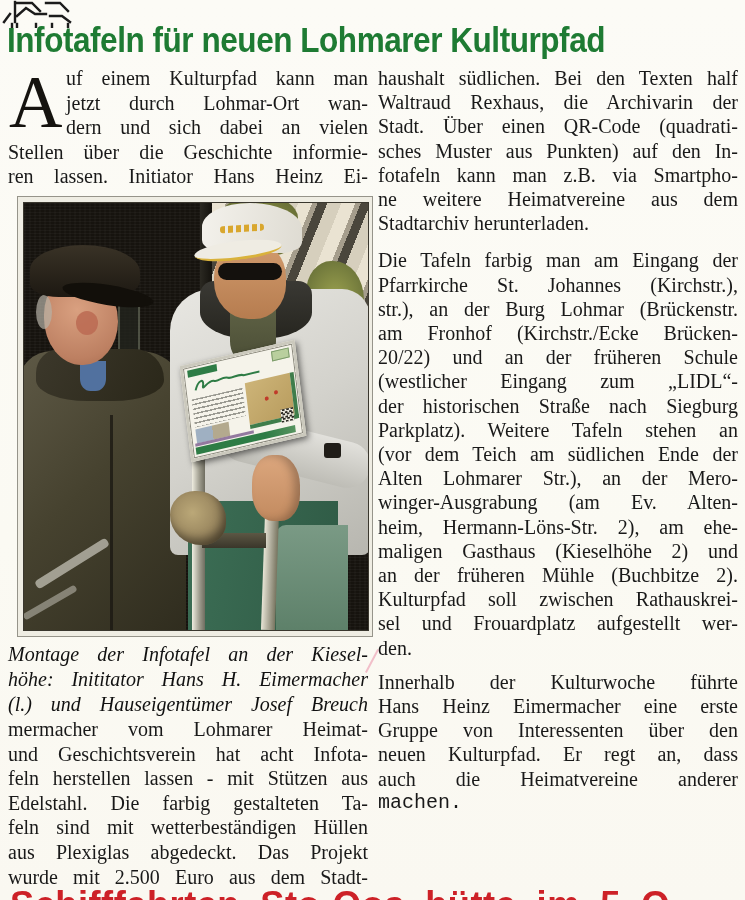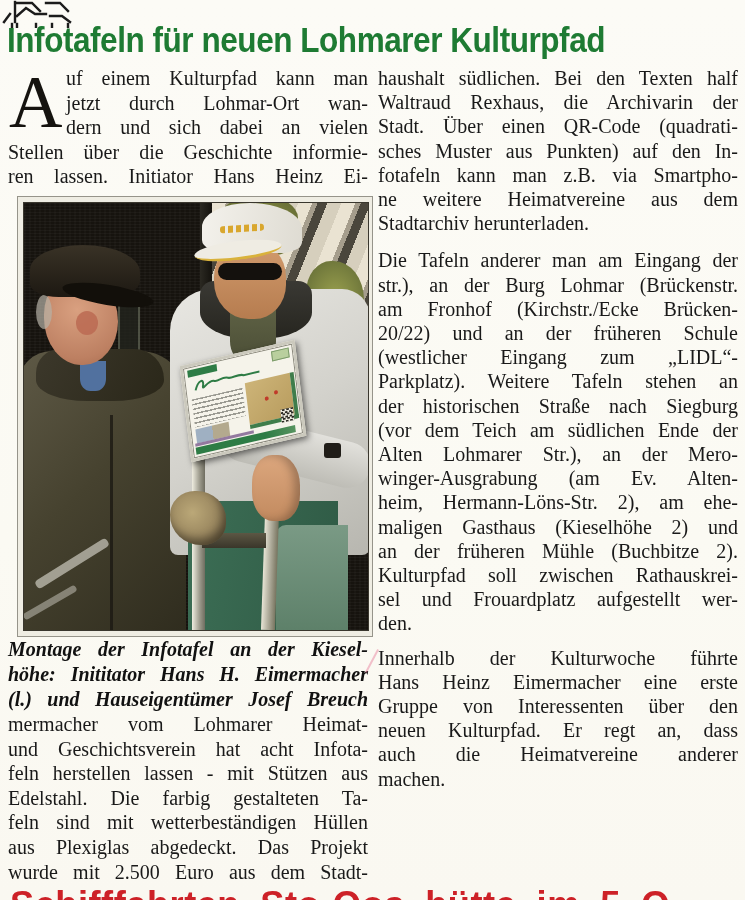--- a/index.html
+++ b/index.html
@@ -15,23 +15,23 @@
   .col{position:absolute;top:66px;font-size:20px;line-height:24.6px;}
   .col-left{left:8px;width:360px;}
   .col-right{left:378px;width:360px;line-height:24.2px;}
   .tl{text-align:justify;text-align-last:justify;}
   .tl-end{text-align-last:left;}
   .p1{position:relative;}
   .dropcap{position:absolute;left:1px;top:2px;font-size:74px;line-height:68px;font-weight:400;color:#15130f;}
   .p1 .lines .tl:nth-child(-n+3){margin-left:58px;}
   .p-gap{margin-top:13px;}
   .p-gap2{margin-top:10px;}
-  .byline-row{display:flex;justify-content:space-between;align-items:baseline;}
+  .byline-row{display:flex;justify-content:space-between;align-items:baseline;font-family:Liberation Mono, monospace;}
   .byline{font-weight:700;font-style:italic;}
-  .caption{font-weight:700;font-style:italic;line-height:25px;color:#111;}
+  .caption{margin-top:5px;font-weight:400;font-style:italic;line-height:25px;color:#111;}
   
   .photo-frame{margin:7px 0 0 9px;width:344px;padding:5px;background:#efede3;border:1px solid #96948a;}
   .photo{position:relative;width:344px;height:427px;background:#16130e;border:1px solid #3a372e;overflow:hidden;}
   .photo div, .photo svg{position:absolute;}
   .ph-noise{inset:0;background:repeating-linear-gradient(0deg,rgba(255,255,255,.03) 0 1px,transparent 1px 3px),
             repeating-linear-gradient(90deg,rgba(255,255,255,.02) 0 2px,transparent 2px 5px);}
   .fachwerk{left:188px;top:0;width:156px;height:158px;
             background:repeating-linear-gradient(112deg,#eae3d2 0 13px,#a59d8c 13px 18px,#4a463c 18px 27px,#d6cfbd 27px 40px);}
   .fachwerk2{left:300px;top:150px;width:44px;height:112px;opacity:.9;
             background:repeating-linear-gradient(75deg,#ded7c5 0 10px,#6e685c 10px 16px,#3f3b32 16px 24px);}
@@ -228,27 +228,28 @@
     <div class="lines">
         <div class="tl">haushalt südlichen. Bei den Texten half</div>
         <div class="tl">Waltraud Rexhaus, die Archivarin der</div>
         <div class="tl">Stadt. Über einen QR-Code (quadrati-</div>
         <div class="tl">sches Muster aus Punkten) auf den In-</div>
         <div class="tl">fotafeln kann man z.B. via Smartpho-</div>
         <div class="tl">ne weitere Heimatvereine aus dem</div>
         <div class="tl tl-end">Stadtarchiv herunterladen.</div>
       </div>
     <div class="lines p-gap">
-        <div class="tl">Die Tafeln anderer man am Eingang der</div>
+        <div class="tl">Die Tafeln farbig man am Eingang der</div>
+        <div class="tl">Pfarrkirche St. Johannes (Kirchstr.),</div>
         <div class="tl">str.), an der Burg Lohmar (Brückenstr.</div>
         <div class="tl">am Fronhof (Kirchstr./Ecke Brücken-</div>
         <div class="tl">20/22) und an der früheren Schule</div>
         <div class="tl">(westlicher Eingang zum „LIDL“-</div>
+        <div class="tl">der historischen Straße nach Siegburg</div>
         <div class="tl">Parkplatz). Weitere Tafeln stehen an</div>
-        <div class="tl">der historischen Straße nach Siegburg</div>
         <div class="tl">(vor dem Teich am südlichen Ende der</div>
         <div class="tl">Alten Lohmarer Str.), an der Mero-</div>
         <div class="tl">winger-Ausgrabung (am Ev. Alten-</div>
         <div class="tl">heim, Hermann-Löns-Str. 2), am ehe-</div>
         <div class="tl">maligen Gasthaus (Kieselhöhe 2) und</div>
         <div class="tl">an der früheren Mühle (Buchbitze 2).</div>
         <div class="tl">Kulturpfad soll zwischen Rathauskrei-</div>
         <div class="tl">sel und Frouardplatz aufgestellt wer-</div>
         <div class="tl tl-end">den.</div>
       </div>

